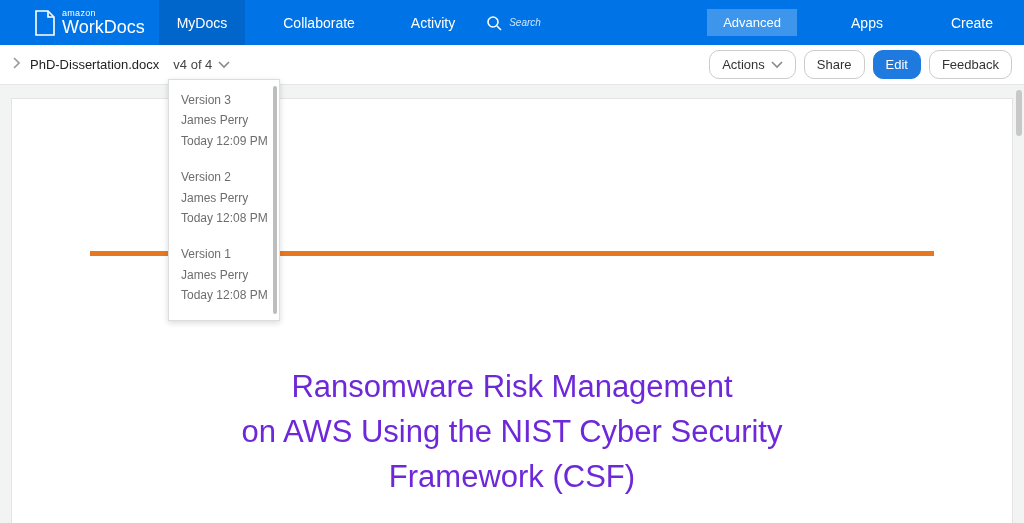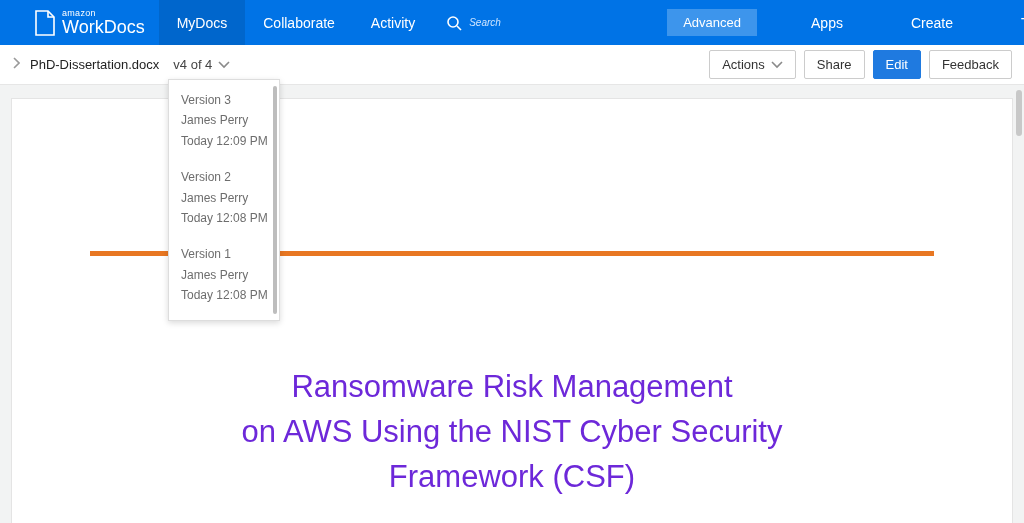--- a/index.html
+++ b/index.html
@@ -5,21 +5,21 @@
   * { box-sizing: border-box; margin: 0; padding: 0; font-family: "Amazon Ember", "Helvetica Neue", Arial, sans-serif; }
   body { width: 1024px; height: 523px; overflow: hidden; background: #f2f3f3; }
 
   
   .topbar { height: 45px; background: #0073e6; display: flex; align-items: center; color: #fff; font-size: 14px; padding-left: 20px; }
   .brand { display: flex; align-items: center; padding: 0 14px 0 14px; }
   .brand svg { margin-right: 6px; }
   .brand-text { line-height: 1; }
   .brand-small { font-size: 9px; display: block; letter-spacing: .3px; }
   .brand-big { font-size: 18px; font-weight: 400; display: block; }
-  .nav { display: flex; height: 100%; }
+  .nav { display: flex; height: 100%; gap: 20px; }
   .nav-item { padding: 0 18px; display: flex; align-items: center; cursor: pointer; }
   .nav-item.active { background: #0066cc; }
   .search-wrap { display: flex; align-items: center; margin-left: 6px; }
   .search-icon { width: 30px; display:flex; justify-content:center; }
   .search-input {
     background: transparent; border: none; outline: none; color: #fef9c3;
     font-size: 10px; font-style: italic; width: 190px;
   }
   .search-input::placeholder { color: #cfe6ff; font-style: italic; }
   .adv-btn {
@@ -45,21 +45,21 @@
     height:40px; background:#fff; display:flex; align-items:center;
     padding:0 12px; border-bottom:1px solid #e6e6e6; font-size:13px;
   }
   .crumb-caret { color:#999; margin-right:10px; }
   .crumb-name { font-weight:400; color:#222; margin-right:14px; }
   .ver-toggle { display:flex; align-items:center; cursor:pointer; color:#444; }
   .ver-toggle .chev { margin-left:6px; color:#888; }
   .subbar .spacer { flex:1; }
   .btn {
     background:#fff; border:1px solid #ccc; padding:6px 12px; font-size:13px;
-    color:#333; cursor:pointer; border-radius:2px; margin-left:8px;
+    color:#333; cursor:pointer; border-radius:10px; margin-left:8px;
     display:inline-flex; align-items:center;
   }
   .btn .chev { margin-left:6px; color:#888; }
   .btn.primary { background:#1f7ae0; color:#fff; border-color:#1f7ae0; }
 
   
   .ver-panel {
     position:absolute; top:79px; left:168px; width:112px;
     background:#fff; border:1px solid #ddd; box-shadow:0 2px 6px rgba(0,0,0,.15);
     padding:10px 0 14px 12px; z-index:5;

